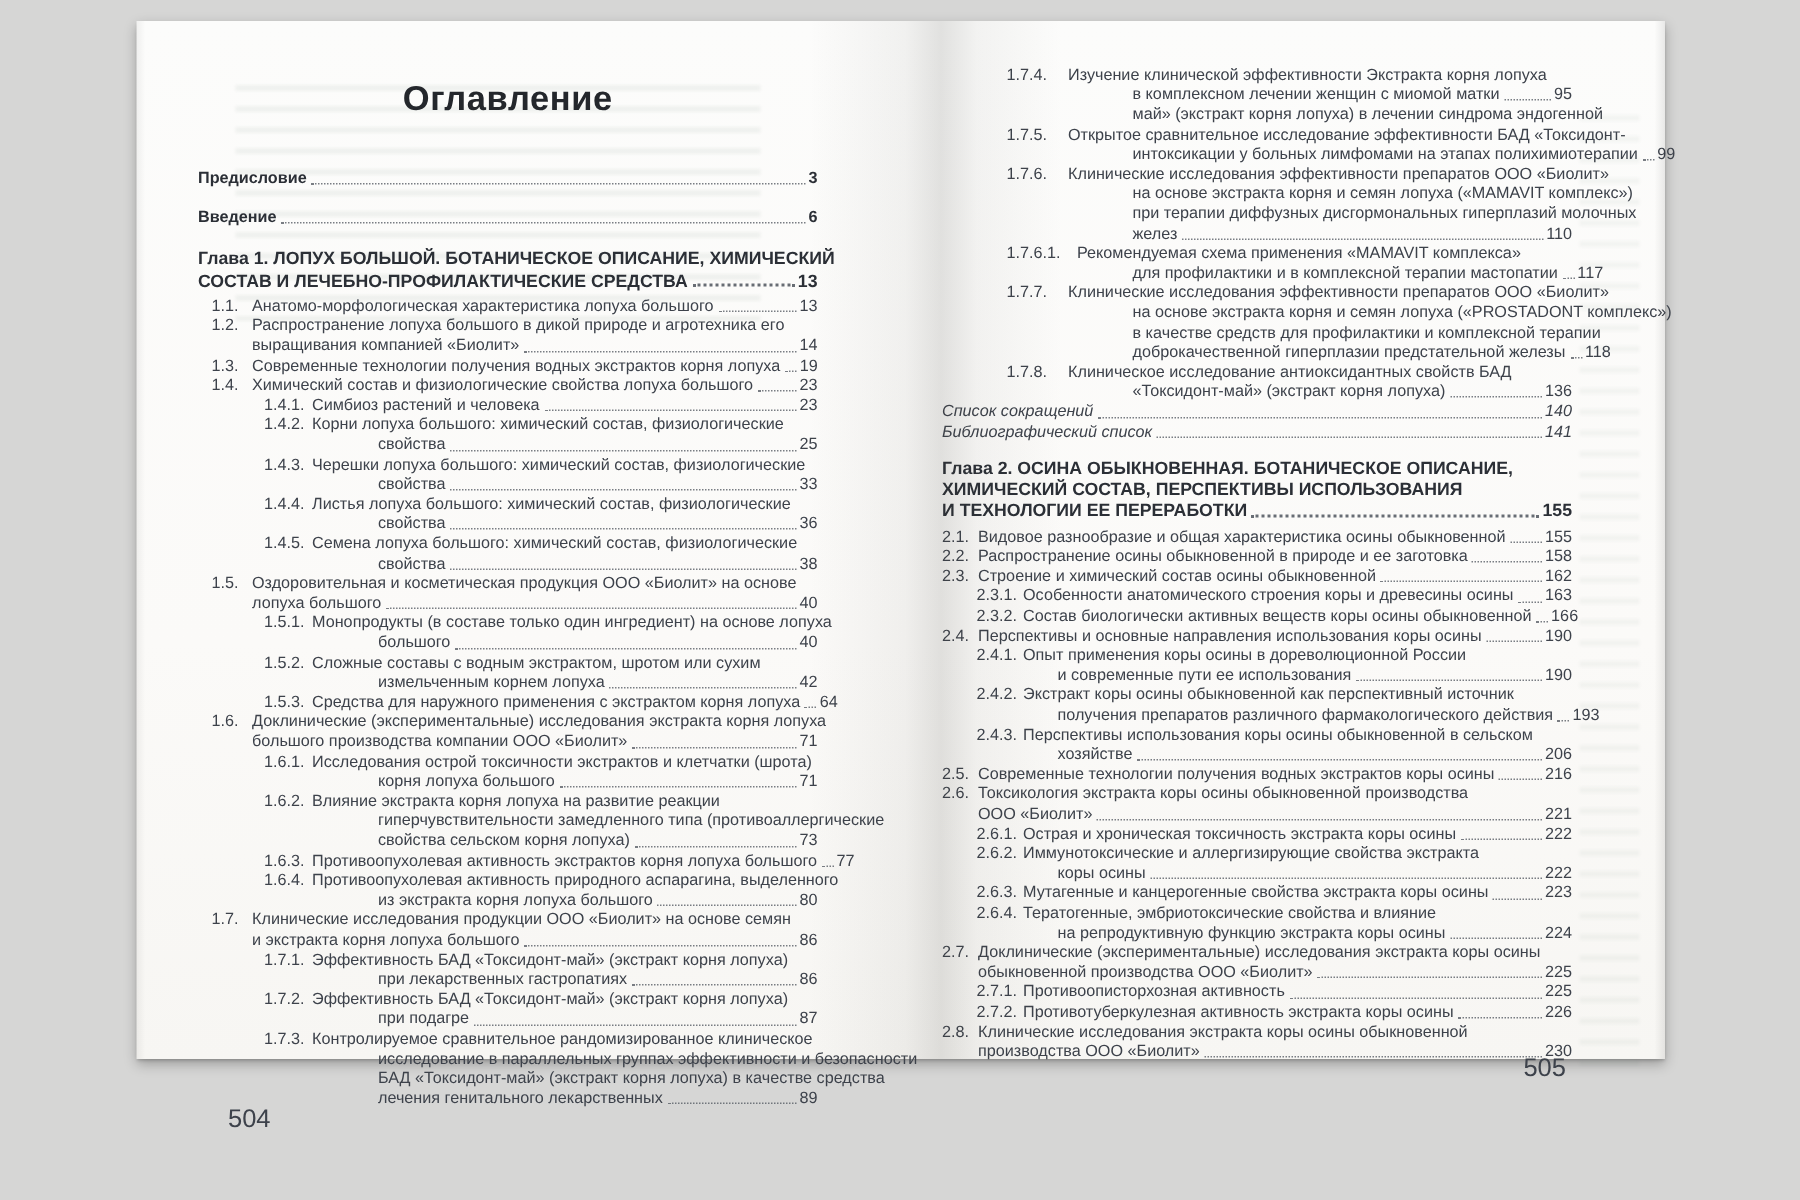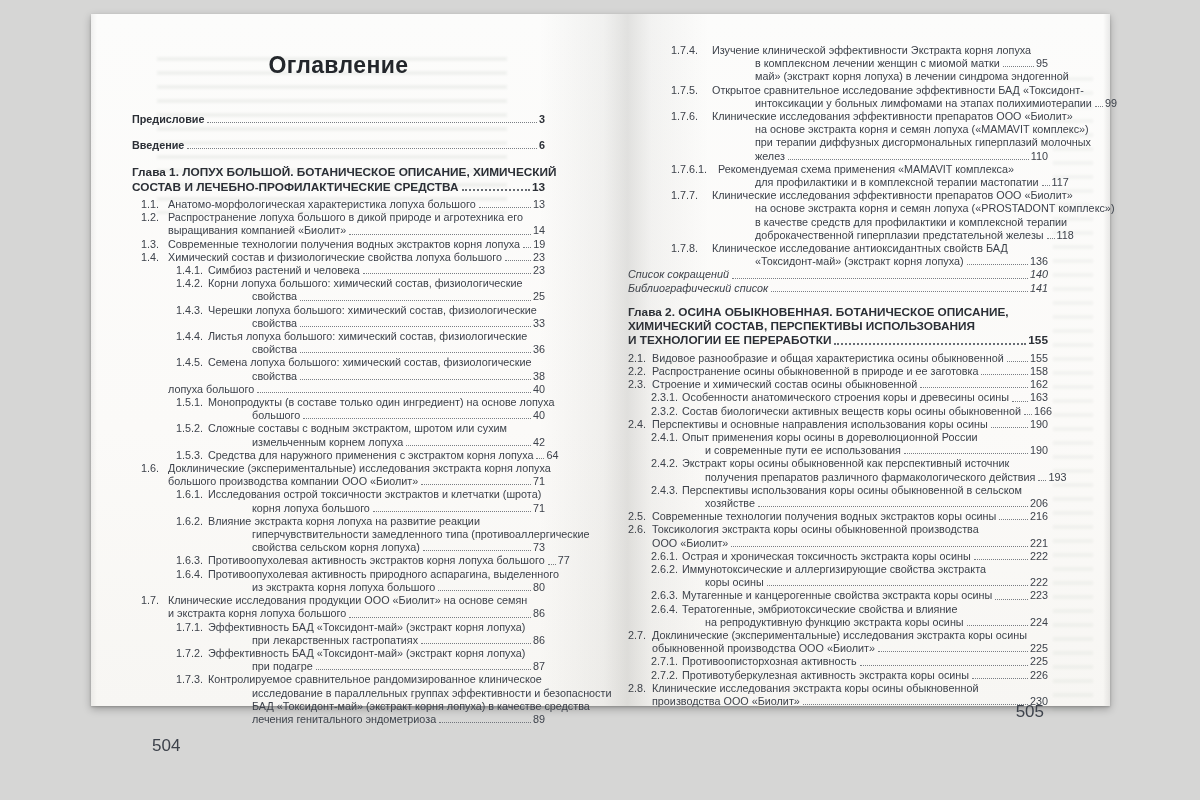--- a/index.html
+++ b/index.html
@@ -201,20 +201,24 @@
             <span class="num">1.4.5.</span>
             <span class="txt">Семена лопуха большого: химический состав, физиологические</span>
           </div>
           <div class="line cont">
             <span class="txt">свойства</span>
             <span class="fill"></span>
             <span class="pg">38</span>
           </div>
         </div>
         <div class="entry l0">
+          <div class="line first">
+            <span class="num">1.5.</span>
+            <span class="txt">Оздоровительная и косметическая продукция ООО «Биолит» на основе</span>
+          </div>
           <div class="line cont">
             <span class="txt">лопуха большого</span>
             <span class="fill"></span>
             <span class="pg">40</span>
           </div>
         </div>
         <div class="entry l1">
           <div class="line first">
             <span class="num">1.5.1.</span>
             <span class="txt">Монопродукты (в составе только один ингредиент) на основе лопуха</span>
@@ -337,21 +341,21 @@
             <span class="num">1.7.3.</span>
             <span class="txt">Контролируемое сравнительное рандомизированное клиническое</span>
           </div>
           <div class="line cont">
             <span class="txt">исследование в параллельных группах эффективности и безопасности</span>
           </div>
           <div class="line cont">
             <span class="txt">БАД «Токсидонт-май» (экстракт корня лопуха) в качестве средства</span>
           </div>
           <div class="line cont">
-            <span class="txt">лечения генитального эндометриоза</span>
+            <span class="txt">лечения генитального лекарственных</span>
             <span class="fill"></span>
             <span class="pg">89</span>
           </div>
         </div>
       </div>
   </div>
 
   <div class="content pr" id="page-right">
     <div id="entries-right">
         <div class="entry l1">

